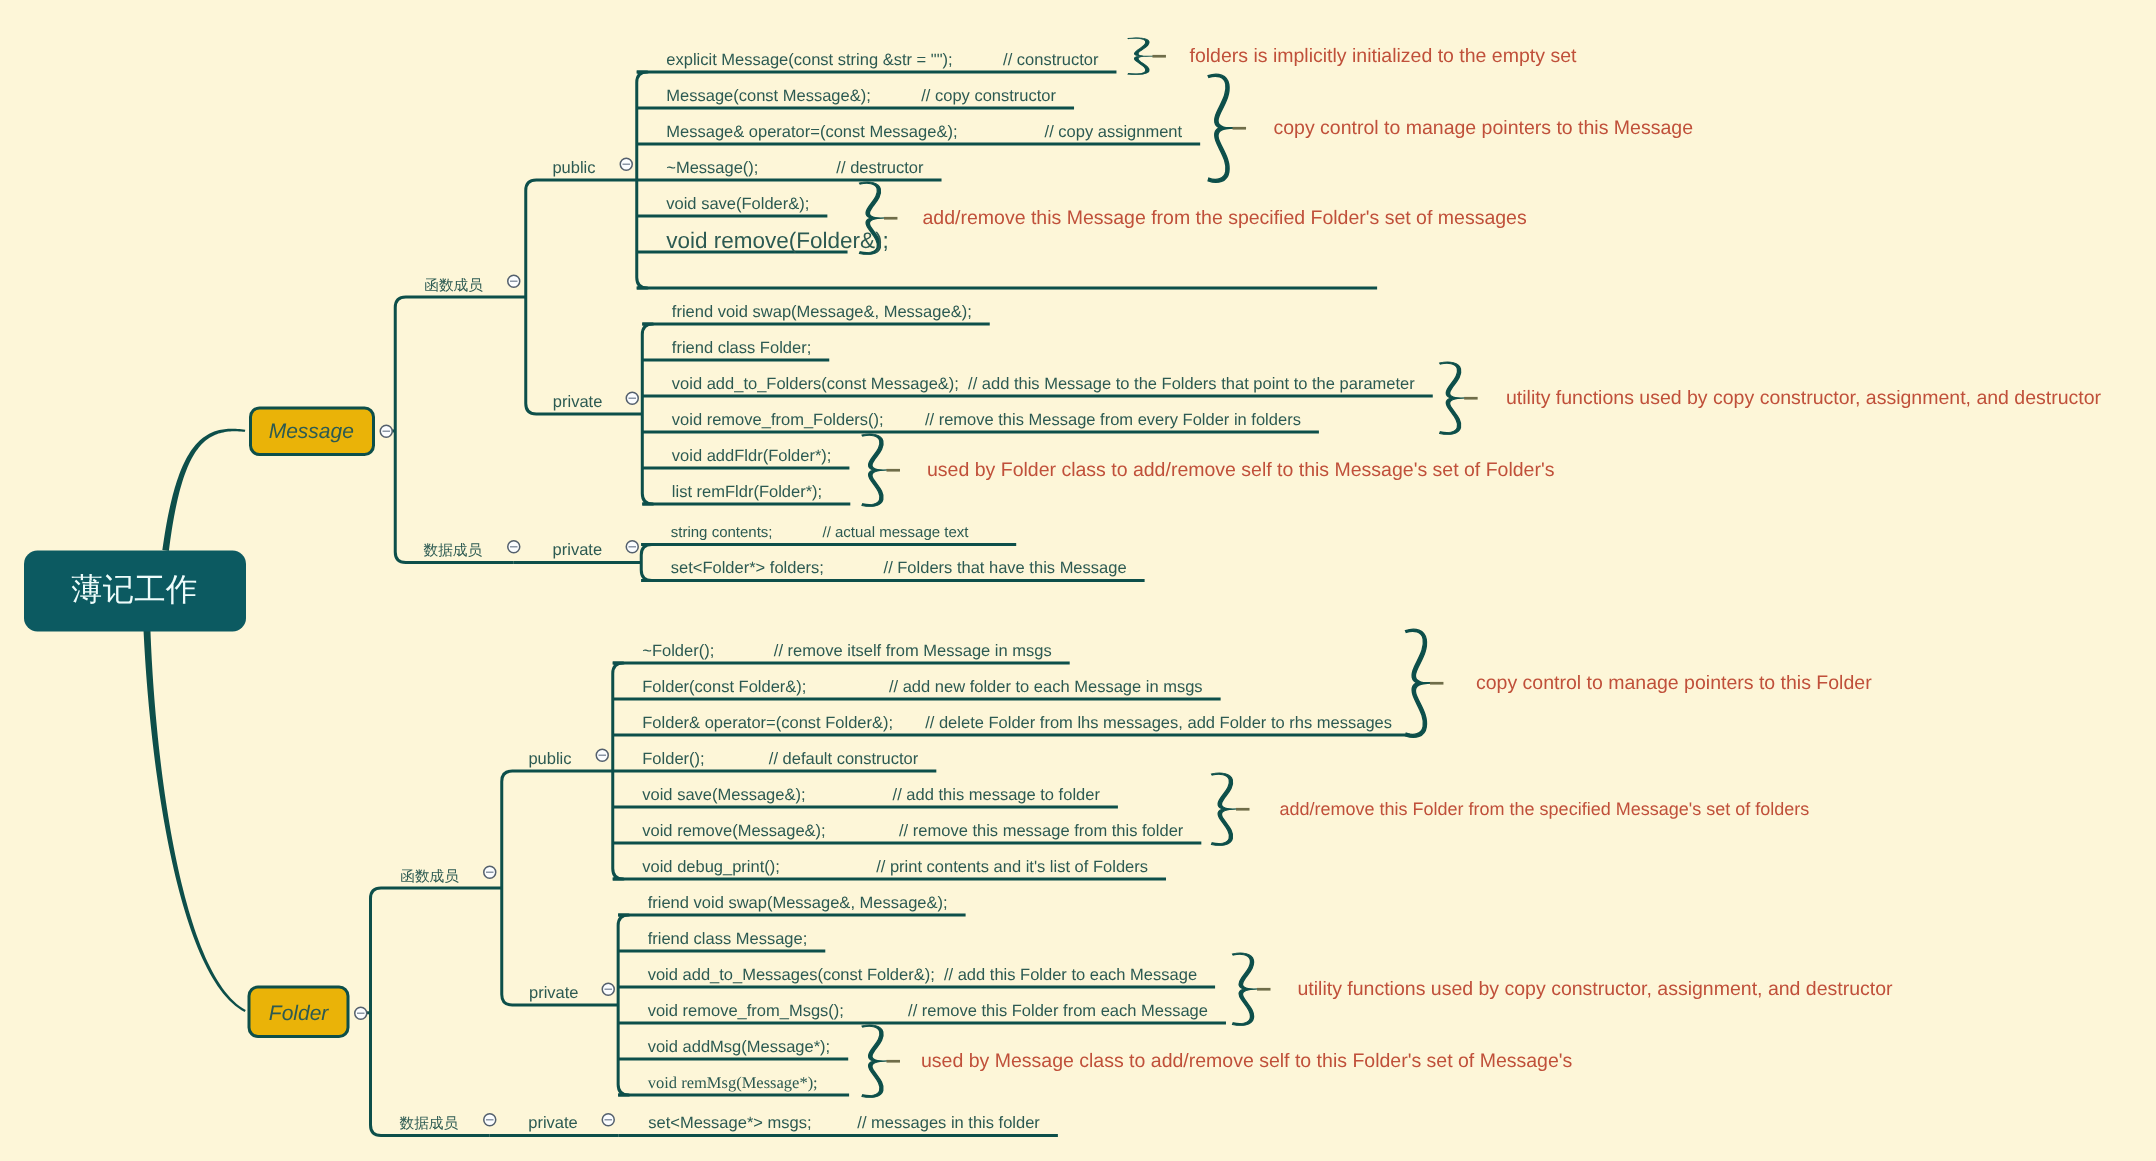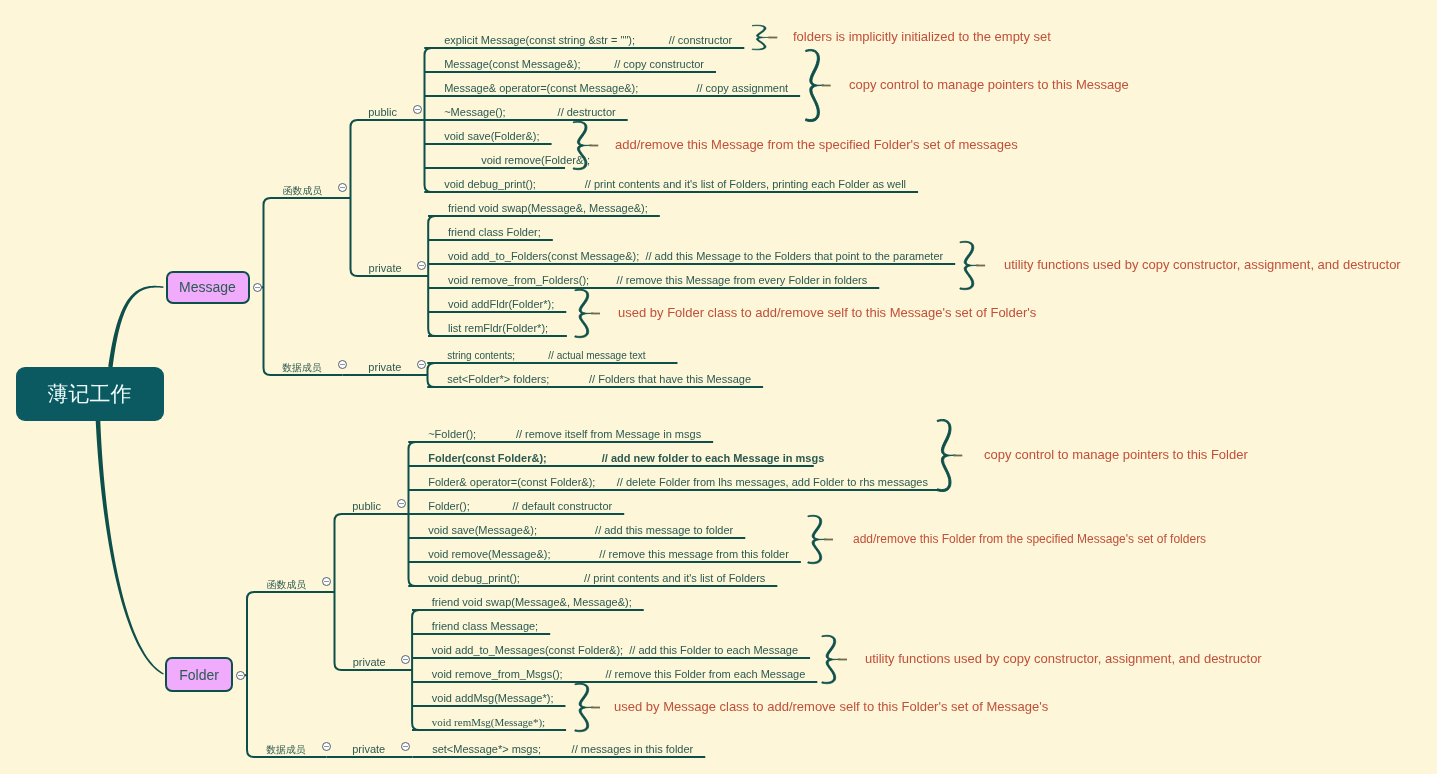--- a/index.html
+++ b/index.html
@@ -4,23 +4,23 @@
 <title>mindmap</title>
 <style>
   html,body{margin:0;padding:0;}
   body{width:1437px;height:774px;background:#fdf6d8;overflow:hidden;
        font-family:"Liberation Sans","DejaVu Sans",sans-serif;}
   #stage{position:relative;width:1437px;height:774px;background:#fdf6d8;}
   #wires{position:absolute;left:0;top:0;width:1437px;height:774px;overflow:visible;}
   .lf{position:absolute;white-space:pre;color:#2c5a52;font-size:11px;line-height:11px;}
   .note{position:absolute;white-space:pre;color:#c0503a;font-size:13px;line-height:16px;}
   .glabel{position:absolute;white-space:pre;color:#2c5a52;font-size:11px;line-height:11px;}
-  .branch{position:absolute;background:#f0abfc;border:2px solid #0d4f4a;border-radius:7px;
+  .branch{position:absolute;background:#eab308;border:2px solid #0d4f4a;border-radius:7px;
           color:#2c5a52;font-size:14px;line-height:14px;display:flex;align-items:center;
-          justify-content:center;box-sizing:border-box;}
+          justify-content:center;box-sizing:border-box;font-style:italic;}
   .root{position:absolute;background:#0c5a61;border-radius:9px;color:#eefcfb;
         font-size:22px;line-height:22px;display:flex;align-items:center;justify-content:center;
         box-sizing:border-box;}
   .tgl{position:absolute;width:9px;height:9px;border-radius:50%;border:1px solid #54606d;
        background:#fbfdff;box-sizing:border-box;}
   .tgl i{position:absolute;left:1px;top:3px;width:5px;height:1px;background:#8c97a6;display:block;}
 </style>
 </head>
 <body>
 
@@ -106,22 +106,21 @@
         <path d="M0,1.4 C6.8,-1.0 13.2,1.0 14.2,7.2 C15.4,14.4 10.8,21.0 8.2,26.4 C5.9,31.0 6.2,33.9 10.6,35.3 C12.8,36.0 16.0,35.6 19.0,35.6 C16.0,36.2 12.8,35.9 10.6,36.7 C6.2,38.1 5.9,41.0 8.2,45.6 C10.8,51.0 15.4,57.6 14.2,64.8 C13.2,71.0 6.8,73.0 0,70.6 L0.5,68.8 C5.6,70.6 11.2,69.4 12.1,64.4 C13.2,58.2 8.8,52.0 6.2,46.4 C3.5,40.7 3.8,36.8 8.8,35.2 C9.4,35.0 10.0,35.2 10.6,35.7 C10.0,36.2 9.4,36.4 8.8,36.2 C3.8,34.6 3.5,30.7 6.2,25.0 C8.8,19.4 13.2,13.2 12.1,7.0 C11.2,2.0 5.6,0.8 0.5,2.6 Z" fill="#0d4f4a" stroke="#0d4f4a" stroke-width="0.9243243243243243" vector-effect="none"></path>
       </g>
       <path d="M591 707.5 L600 707.5" fill="none" stroke="#6f6d49" stroke-width="1.8" stroke-linecap="butt" stroke-linejoin="round"></path>
     </svg>
 <div class="root" style="left: 15.5px; top: 367px; width: 148px; height: 53.5px; font-size: 21px;">薄记工作</div>
     <div class="lf" style="left: 444.2px; top: 34.5px; font-size: 11px;">explicit Message(const string &amp;str = "");           // constructor</div>
     <div class="lf" style="left: 444.2px; top: 58.5px; font-size: 11px;">Message(const Message&amp;);           // copy constructor</div>
     <div class="lf" style="left: 444.2px; top: 82.5px; font-size: 11px;">Message&amp; operator=(const Message&amp;);                   // copy assignment</div>
     <div class="lf" style="left: 444.2px; top: 106.5px; font-size: 11px;">~Message();                 // destructor</div>
     <div class="lf" style="left: 444.2px; top: 130.5px; font-size: 11px;">void save(Folder&amp;);</div>
-    <div class="lf" style="left: 444.2px; top: 154.5px; font-size: 11px; margin-left: 37px;">void remove(Folder&amp;);</div>
-    <div class="lf" style="left: 444.2px; top: 178.5px; font-size: 11px;">void debug_print();                // print contents and it's list of Folders, printing each Folder as well</div>
+    <div class="lf" style="left: 444.2px; top: 154.5px; font-size: 15px;">void remove(Folder&amp;);</div>
     <div class="glabel" style="left: 368.25px; top: 106.5px; font-size: 11px;">public</div>
     <div class="tgl" style="left: 413px; top: 105.2px;">
       <i></i>
     </div>
     <div class="lf" style="left: 447.9px; top: 202.5px; font-size: 11px;">friend void swap(Message&amp;, Message&amp;);</div>
     <div class="lf" style="left: 447.9px; top: 226.5px; font-size: 11px;">friend class Folder;</div>
     <div class="lf" style="left: 447.9px; top: 250.5px; font-size: 11px;">void add_to_Folders(const Message&amp;);  // add this Message to the Folders that point to the parameter</div>
     <div class="lf" style="left: 447.9px; top: 274.5px; font-size: 11px;">void remove_from_Folders();         // remove this Message from every Folder in folders</div>
     <div class="lf" style="left: 447.9px; top: 298.5px; font-size: 11px;">void addFldr(Folder*);</div>
     <div class="lf" style="left: 447.9px; top: 322.5px; font-size: 11px;">list remFldr(Folder*);</div>
@@ -141,21 +140,21 @@
     </div>
     <div class="glabel" style="left: 282.312px; top: 361.5px; font-size: 9.8px;">数据成员</div>
     <div class="tgl" style="left: 338px; top: 360.2px;">
       <i></i>
     </div>
     <div class="branch" style="left: 165.5px; top: 270.5px; width: 84px; height: 33px; font-size: 14px;">Message</div>
     <div class="tgl" style="left: 252.5px; top: 282.8px;">
       <i></i>
     </div>
     <div class="lf" style="left: 428.2px; top: 428.5px; font-size: 11px;">~Folder();             // remove itself from Message in msgs</div>
-    <div class="lf" style="left: 428.2px; top: 452.5px; font-size: 11px; font-weight: bold;">Folder(const Folder&amp;);                  // add new folder to each Message in msgs</div>
+    <div class="lf" style="left: 428.2px; top: 452.5px; font-size: 11px;">Folder(const Folder&amp;);                  // add new folder to each Message in msgs</div>
     <div class="lf" style="left: 428.2px; top: 476.5px; font-size: 11px;">Folder&amp; operator=(const Folder&amp;);       // delete Folder from lhs messages, add Folder to rhs messages</div>
     <div class="lf" style="left: 428.2px; top: 500.5px; font-size: 11px;">Folder();              // default constructor</div>
     <div class="lf" style="left: 428.2px; top: 524.5px; font-size: 11px;">void save(Message&amp;);                   // add this message to folder</div>
     <div class="lf" style="left: 428.2px; top: 548.5px; font-size: 11px;">void remove(Message&amp;);                // remove this message from this folder</div>
     <div class="lf" style="left: 428.2px; top: 572.5px; font-size: 11px;">void debug_print();                     // print contents and it's list of Folders</div>
     <div class="glabel" style="left: 352.25px; top: 500.5px; font-size: 11px;">public</div>
     <div class="tgl" style="left: 397px; top: 499.2px;">
       <i></i>
     </div>
     <div class="lf" style="left: 431.8px; top: 596.5px; font-size: 11px;">friend void swap(Message&amp;, Message&amp;);</div>

